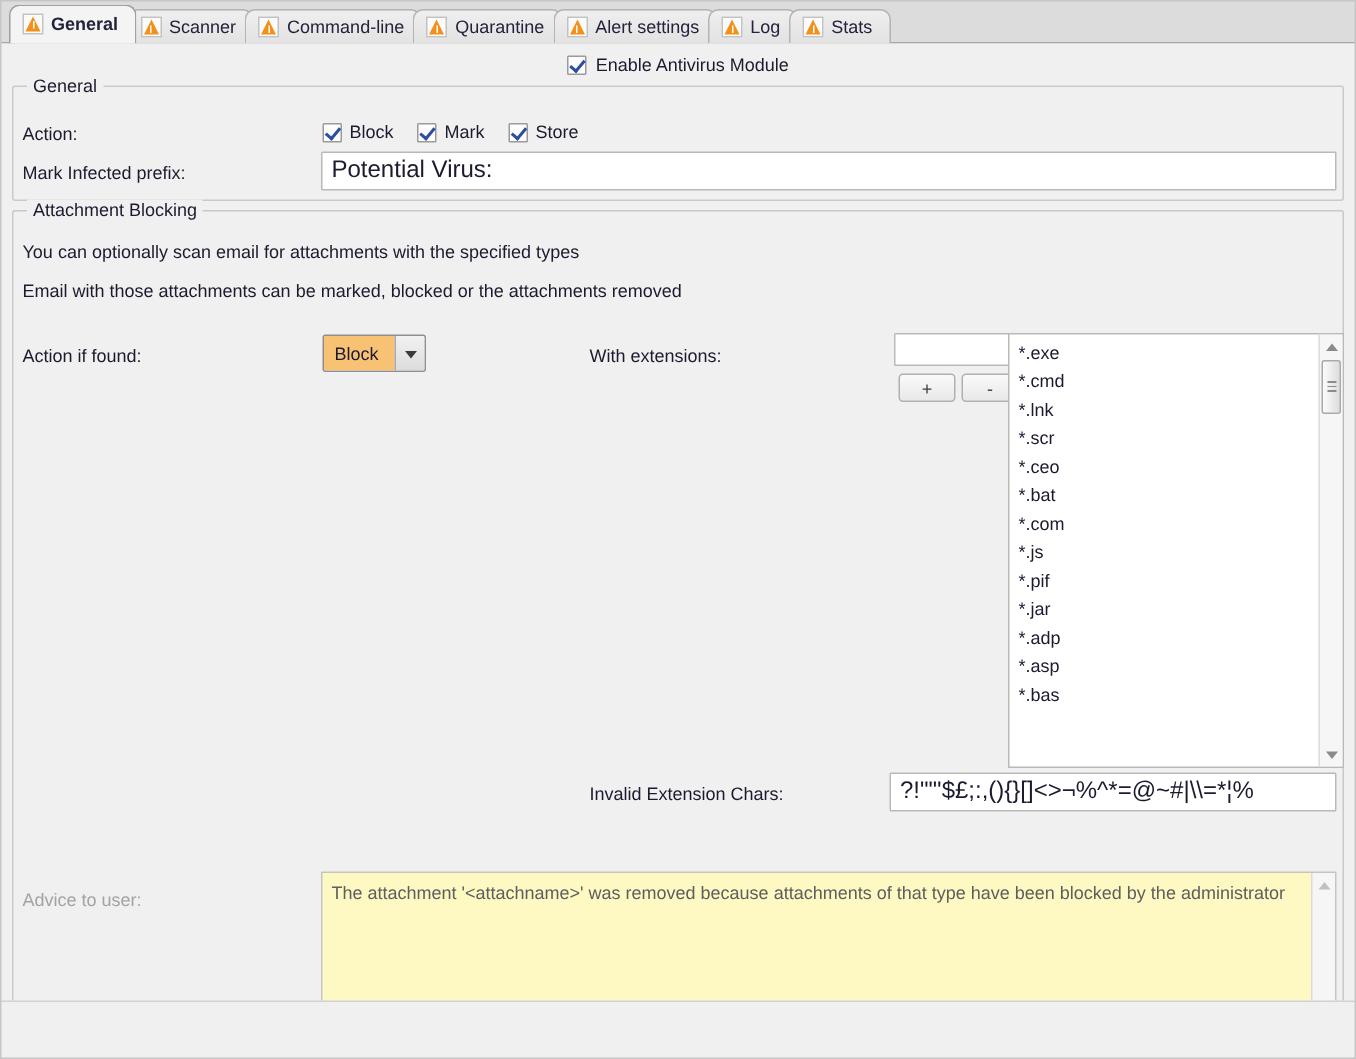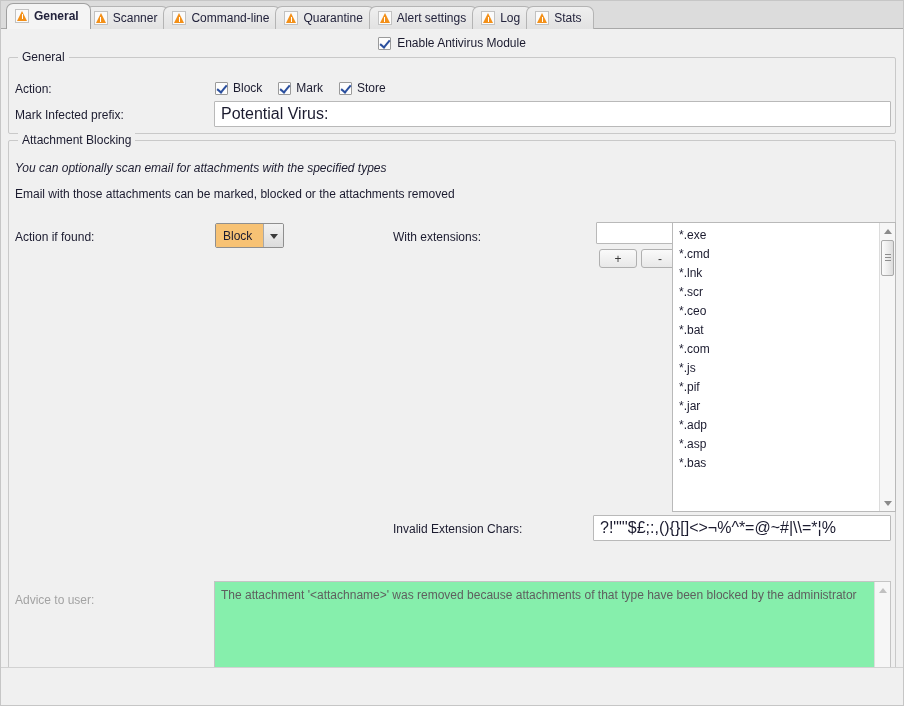--- a/index.html
+++ b/index.html
@@ -301,21 +301,21 @@
     position: absolute;
     left: 3px; top: 50%;
     margin-top: -4px;
     width: 6px; height: 8px;
     background: repeating-linear-gradient(to bottom, #8c8c8c 0, #8c8c8c 1px, transparent 1px, transparent 3px);
   }
 
   
   .textarea {
     position: absolute;
-    background: #86efac;
+    background: #fef9c3;
     border: 1px solid #c4c4c4;
     box-sizing: border-box;
     overflow: hidden;
   }
   .textarea .ta-text {
     position: absolute;
     left: 6px; top: 5px; right: 20px;
     font-size: 12px;
     color: #5e5e5e;
     line-height: 16px;
@@ -406,21 +406,21 @@
       <span class="lbl" style="left:6px; top:50px;">Mark Infected prefix:</span>
 
       <div class="textinput" style="left:205px; top:43px; width:677px; height:26px;">
         <span>Potential Virus:</span>
       </div>
     </div>
 
     <div class="group" id="group-attach">
       <span class="group-title">Attachment Blocking</span>
 
-      <span class="lbl" style="left:6px; top:20px;font-style:italic;">You can optionally scan email for attachments with the specified types</span>
+      <span class="lbl" style="left:6px; top:20px;">You can optionally scan email for attachments with the specified types</span>
       <span class="lbl" style="left:6px; top:46px;">Email with those attachments can be marked, blocked or the attachments removed</span>
 
       <span class="lbl" style="left:6px; top:89px;">Action if found:</span>
 
       <div class="combo" style="left:206px; top:82px; width:69px; height:25px;">
         <span class="combo-value">Block</span>
         <span class="combo-arrow"></span>
       </div>
 
       <span class="lbl" style="left:384px; top:89px;">With extensions:</span>

